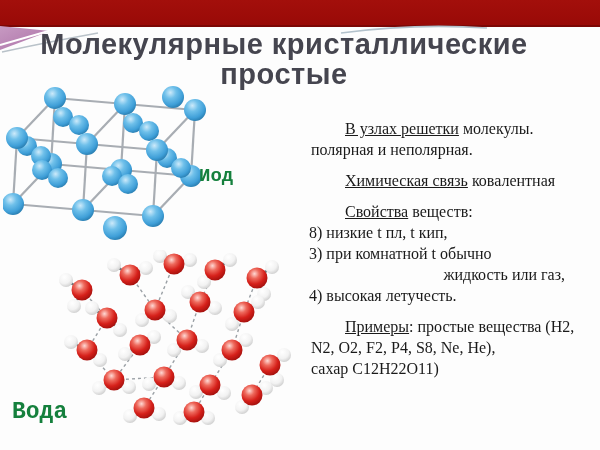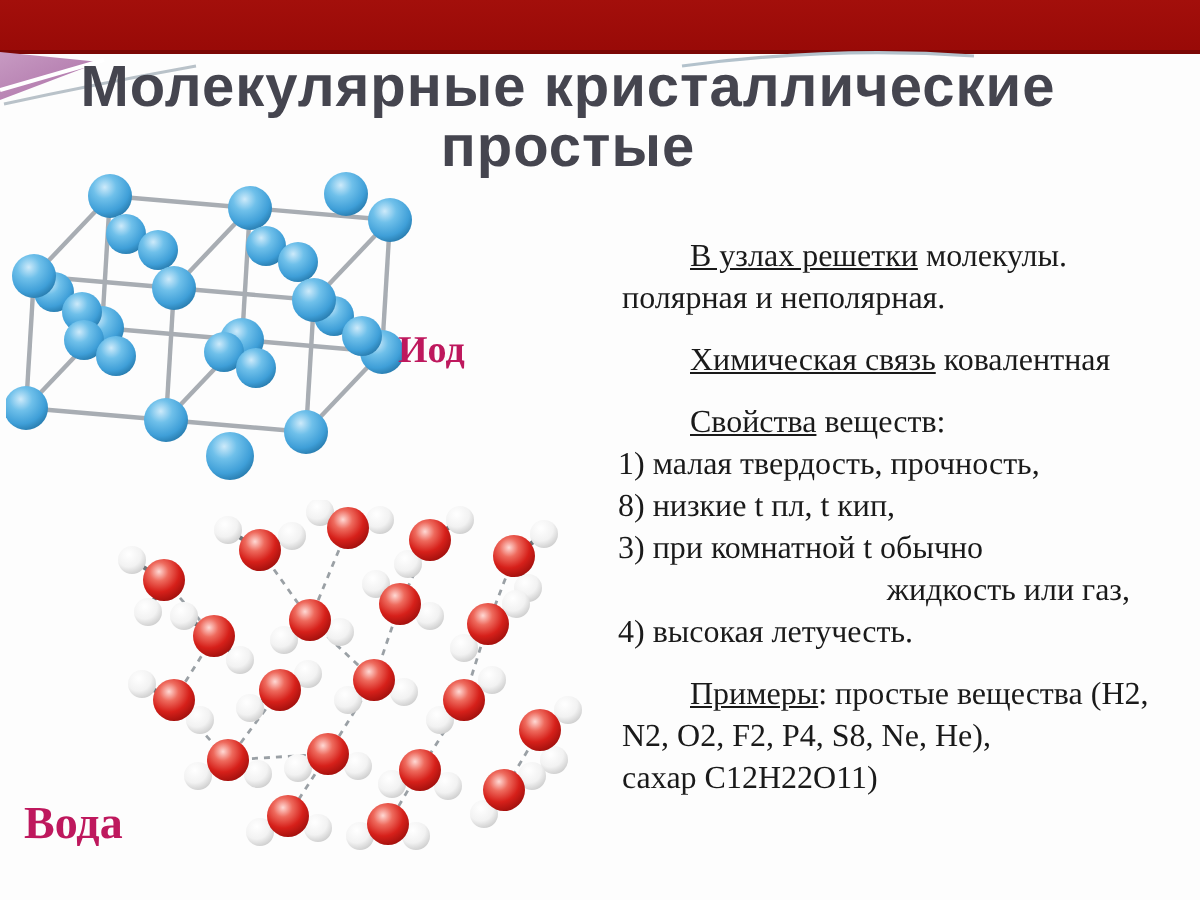--- a/index.html
+++ b/index.html
@@ -34,22 +34,22 @@
     color:#45454f;
   }
   .page-title .t2{display:block;}
 
   
   .iodine-svg{position:absolute;left:3px;top:86px;width:205px;height:160px;}
   .water-svg{position:absolute;left:52px;top:250px;width:245px;height:178px;}
 
   .fig-label{
     position:absolute;
-    font-family:Liberation Serif, serif;
-    font-weight:bold;color:#be185d;
+    font-family:Liberation Mono, monospace;
+    font-weight:bold;color:#15803d;
   }
   .iodine-label{left:199px;top:165px;font-size:19px;}
   .water-label{left:12px;top:399px;font-size:23px;}
 
   
   .properties-text{
     position:absolute;left:297px;top:118px;width:268px;
     font-size:16px;color:#1a1a1a;
   }
   .tline{line-height:21px;white-space:nowrap;}
@@ -280,21 +280,20 @@
       <circle cx="156" cy="168" r="7" fill="url(#gWhite)"></circle>
       <circle cx="142" cy="162" r="10.5" fill="url(#gRed)"></circle>
     </svg>
   <div class="fig-label water-label">Вода</div>
 
   <div class="properties-text">
       <div class="tline ind-p"><span class="u">В узлах решетки</span> молекулы.</div>
       <div class="tline ind-wrap">полярная и неполярная.</div>
       <div class="tline ind-p gap"><span class="u">Химическая связь</span> ковалентная</div>
       <div class="tline ind-p gap"><span class="u">Свойства</span> веществ:</div>
-      <div class="tline ind-list">1) малая твердость, прочность,</div>
       <div class="tline ind-list">8) низкие t пл, t кип,</div>
       <div class="tline ind-list">3) при комнатной t обычно</div>
       <div class="tline ind-p0">жидкость или газ,</div>
       <div class="tline ind-list">4) высокая летучесть.</div>
       <div class="tline ind-p gap"><span class="u">Примеры</span>: простые вещества (H2,</div>
       <div class="tline ind-wrap">N2, O2, F2, P4, S8, Ne, He),</div>
       <div class="tline ind-wrap">сахар C12H22O11)</div>
     </div>
 
 </div>

